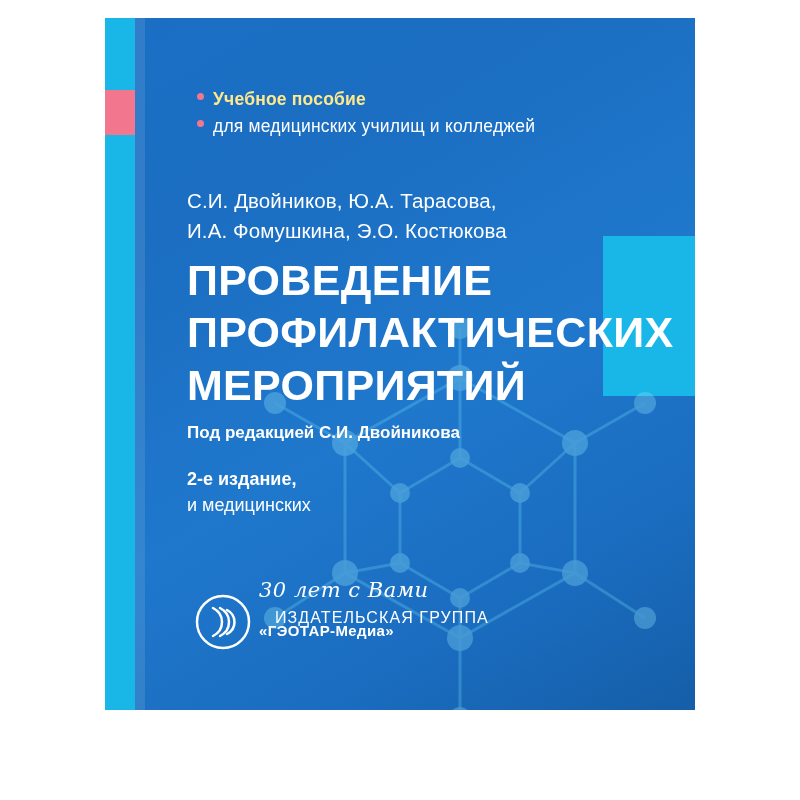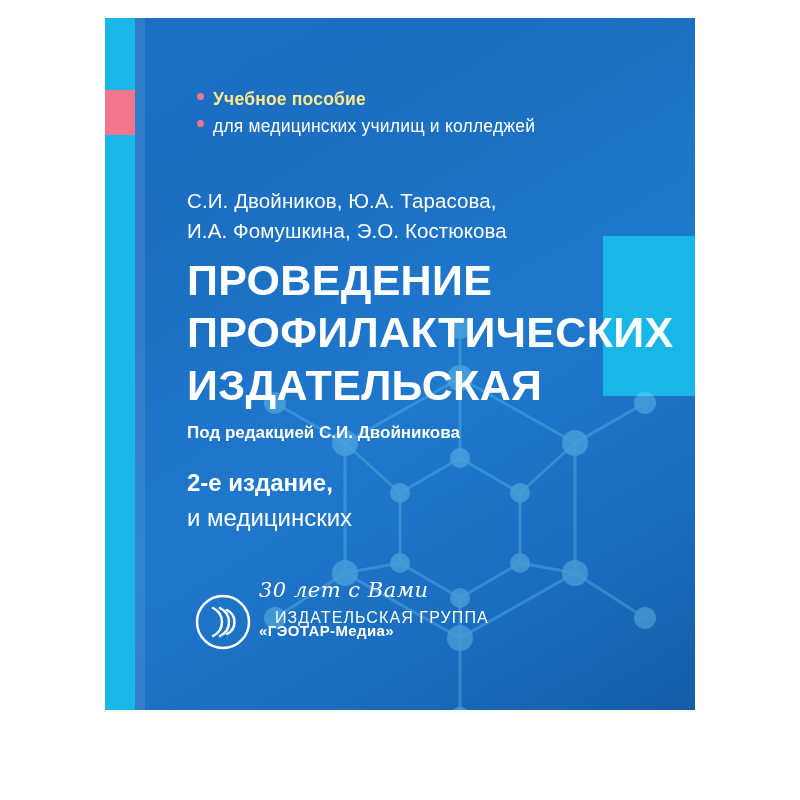--- a/index.html
+++ b/index.html
@@ -154,21 +154,21 @@
     font-weight: bold;
     font-size: 17px;
   }
 
   .edition {
     position: absolute;
     left: 82px;
     top: 448px;
     width: 400px;
     color: #ffffff;
-    font-size: 24px;
+    font-size: 18px;
     line-height: 1.45;
   }
   .edition .first { font-weight: bold; }
 
   
   .publisher {
     position: absolute;
     left: 82px;
     bottom: 52px;
     width: 420px;
@@ -279,21 +279,21 @@
       </div>
 
       <div class="authors">
         <div>С.И. Двойников, Ю.А. Тарасова,</div>
         <div>И.А. Фомушкина, Э.О. Костюкова</div>
       </div>
 
       <div class="title">
         <div>ПРОВЕДЕНИЕ</div>
         <div>ПРОФИЛАКТИЧЕСКИХ</div>
-        <div>ИЗДАТЕЛЬСКАЯ</div>
+        <div>МЕРОПРИЯТИЙ</div>
       </div>
 
       <div class="editor">Под редакцией С.И. Двойникова</div>
 
       <div class="edition">
         <div class="first">2-е издание,</div>
         <div>и медицинских</div>
       </div>
 
       <div class="publisher">

